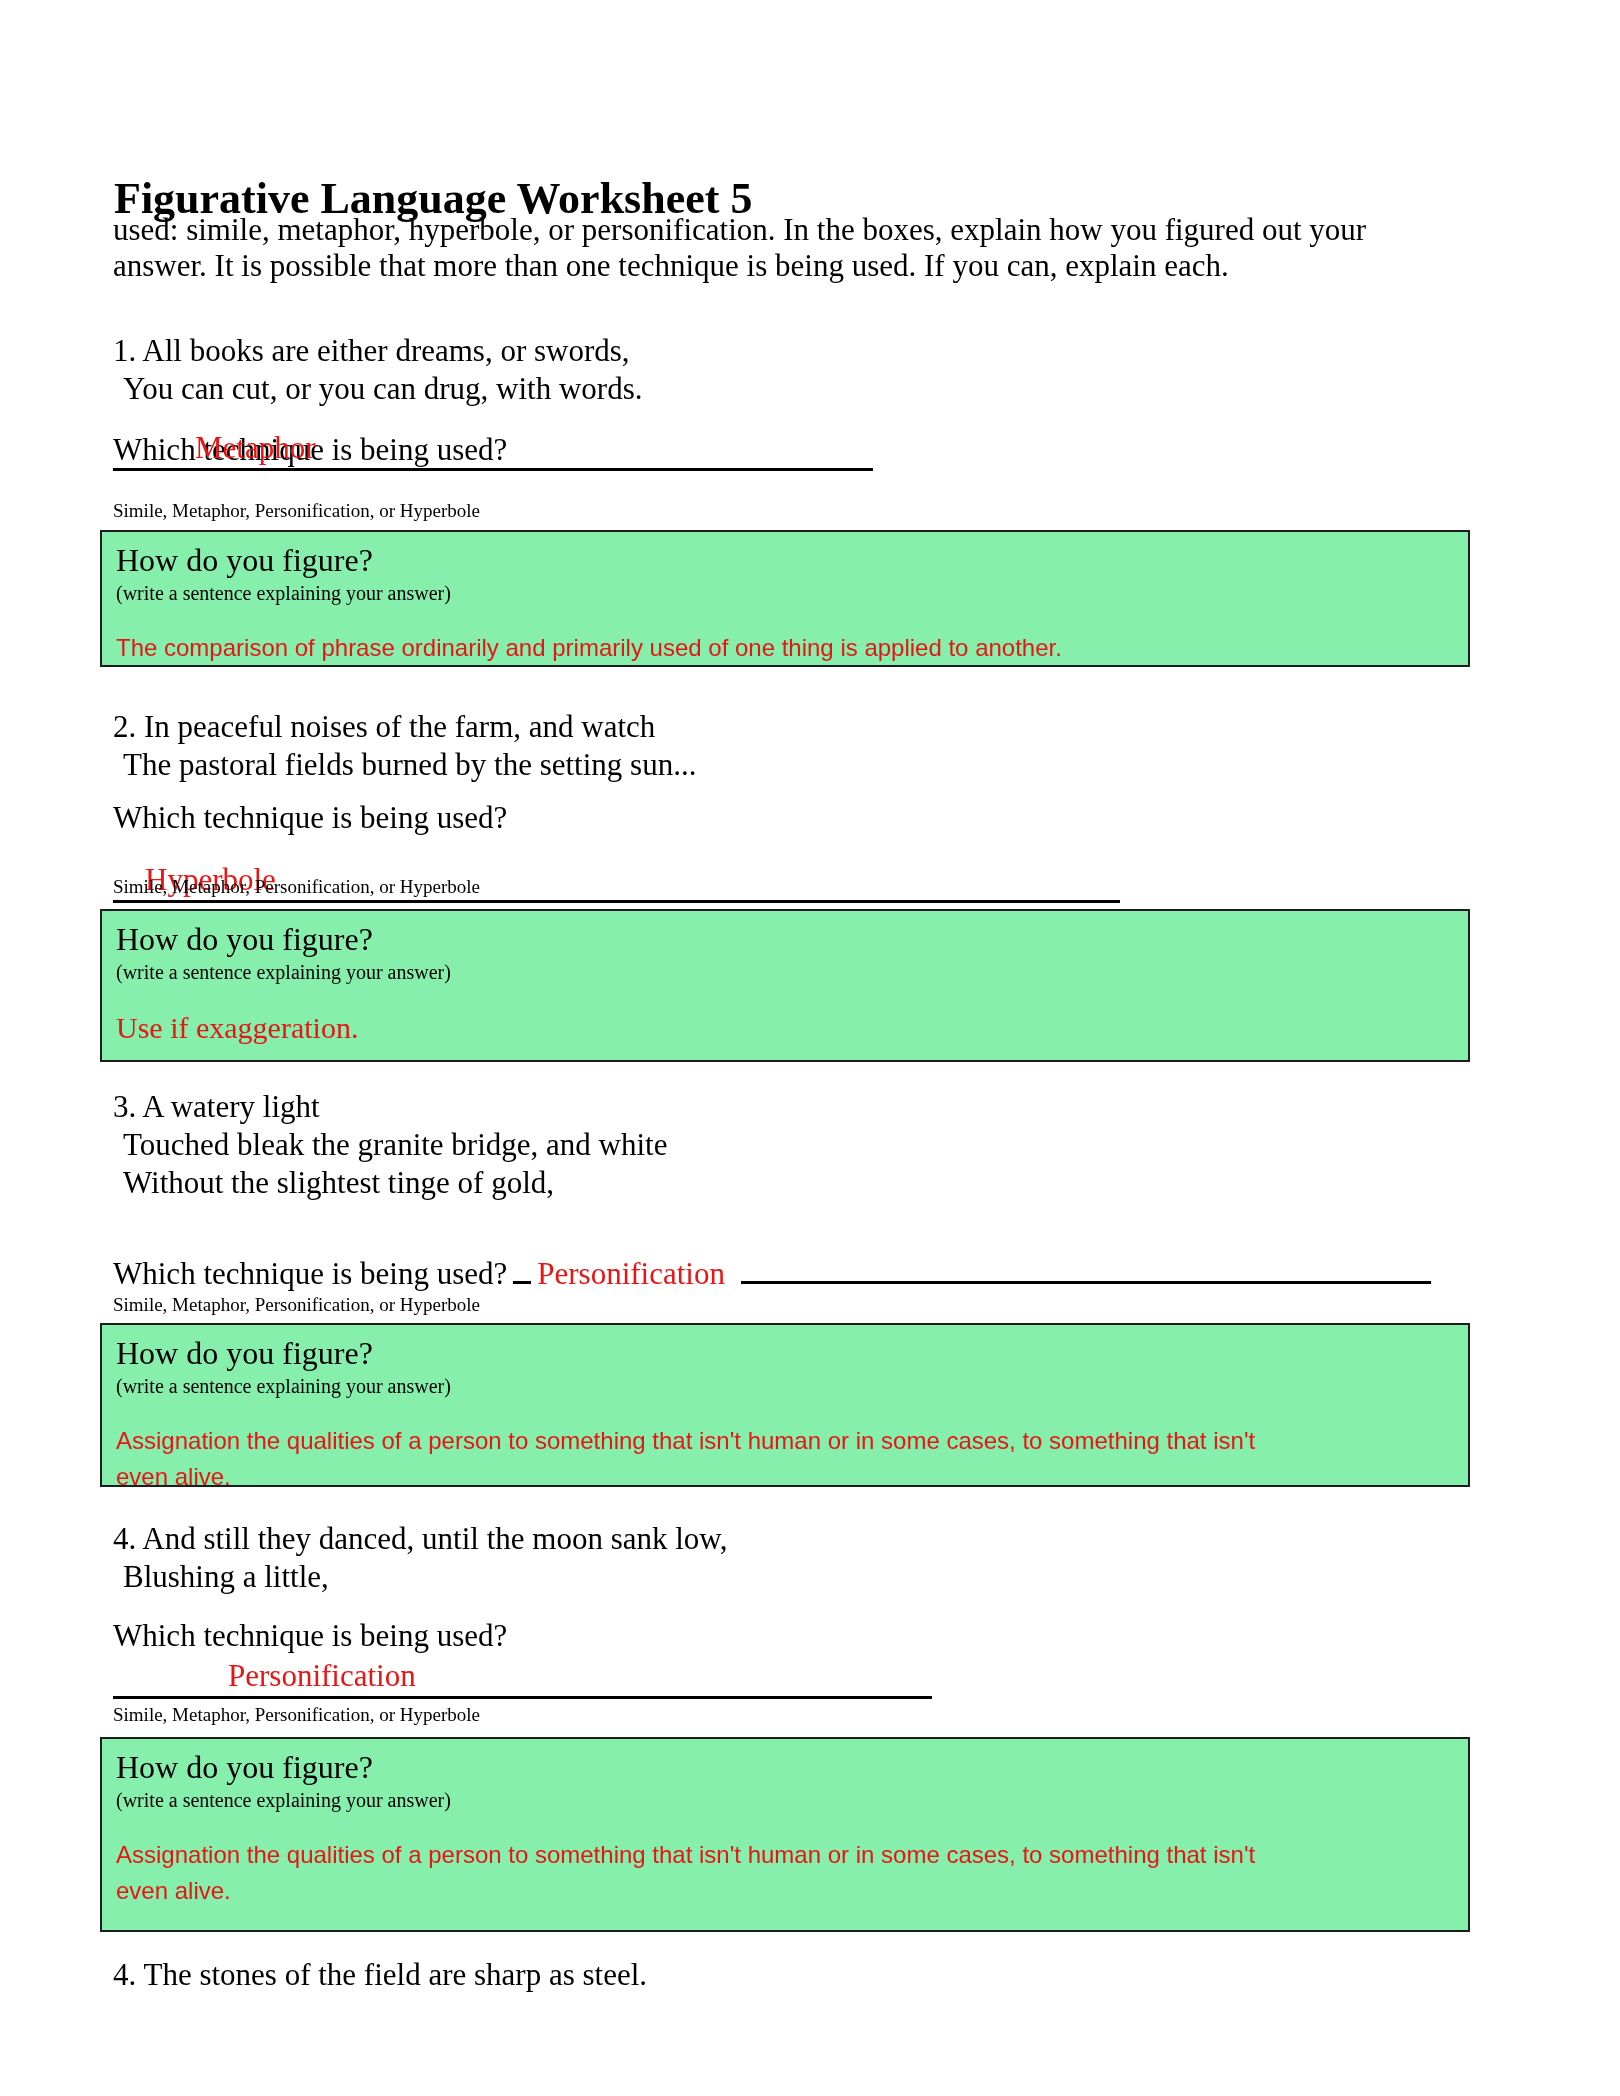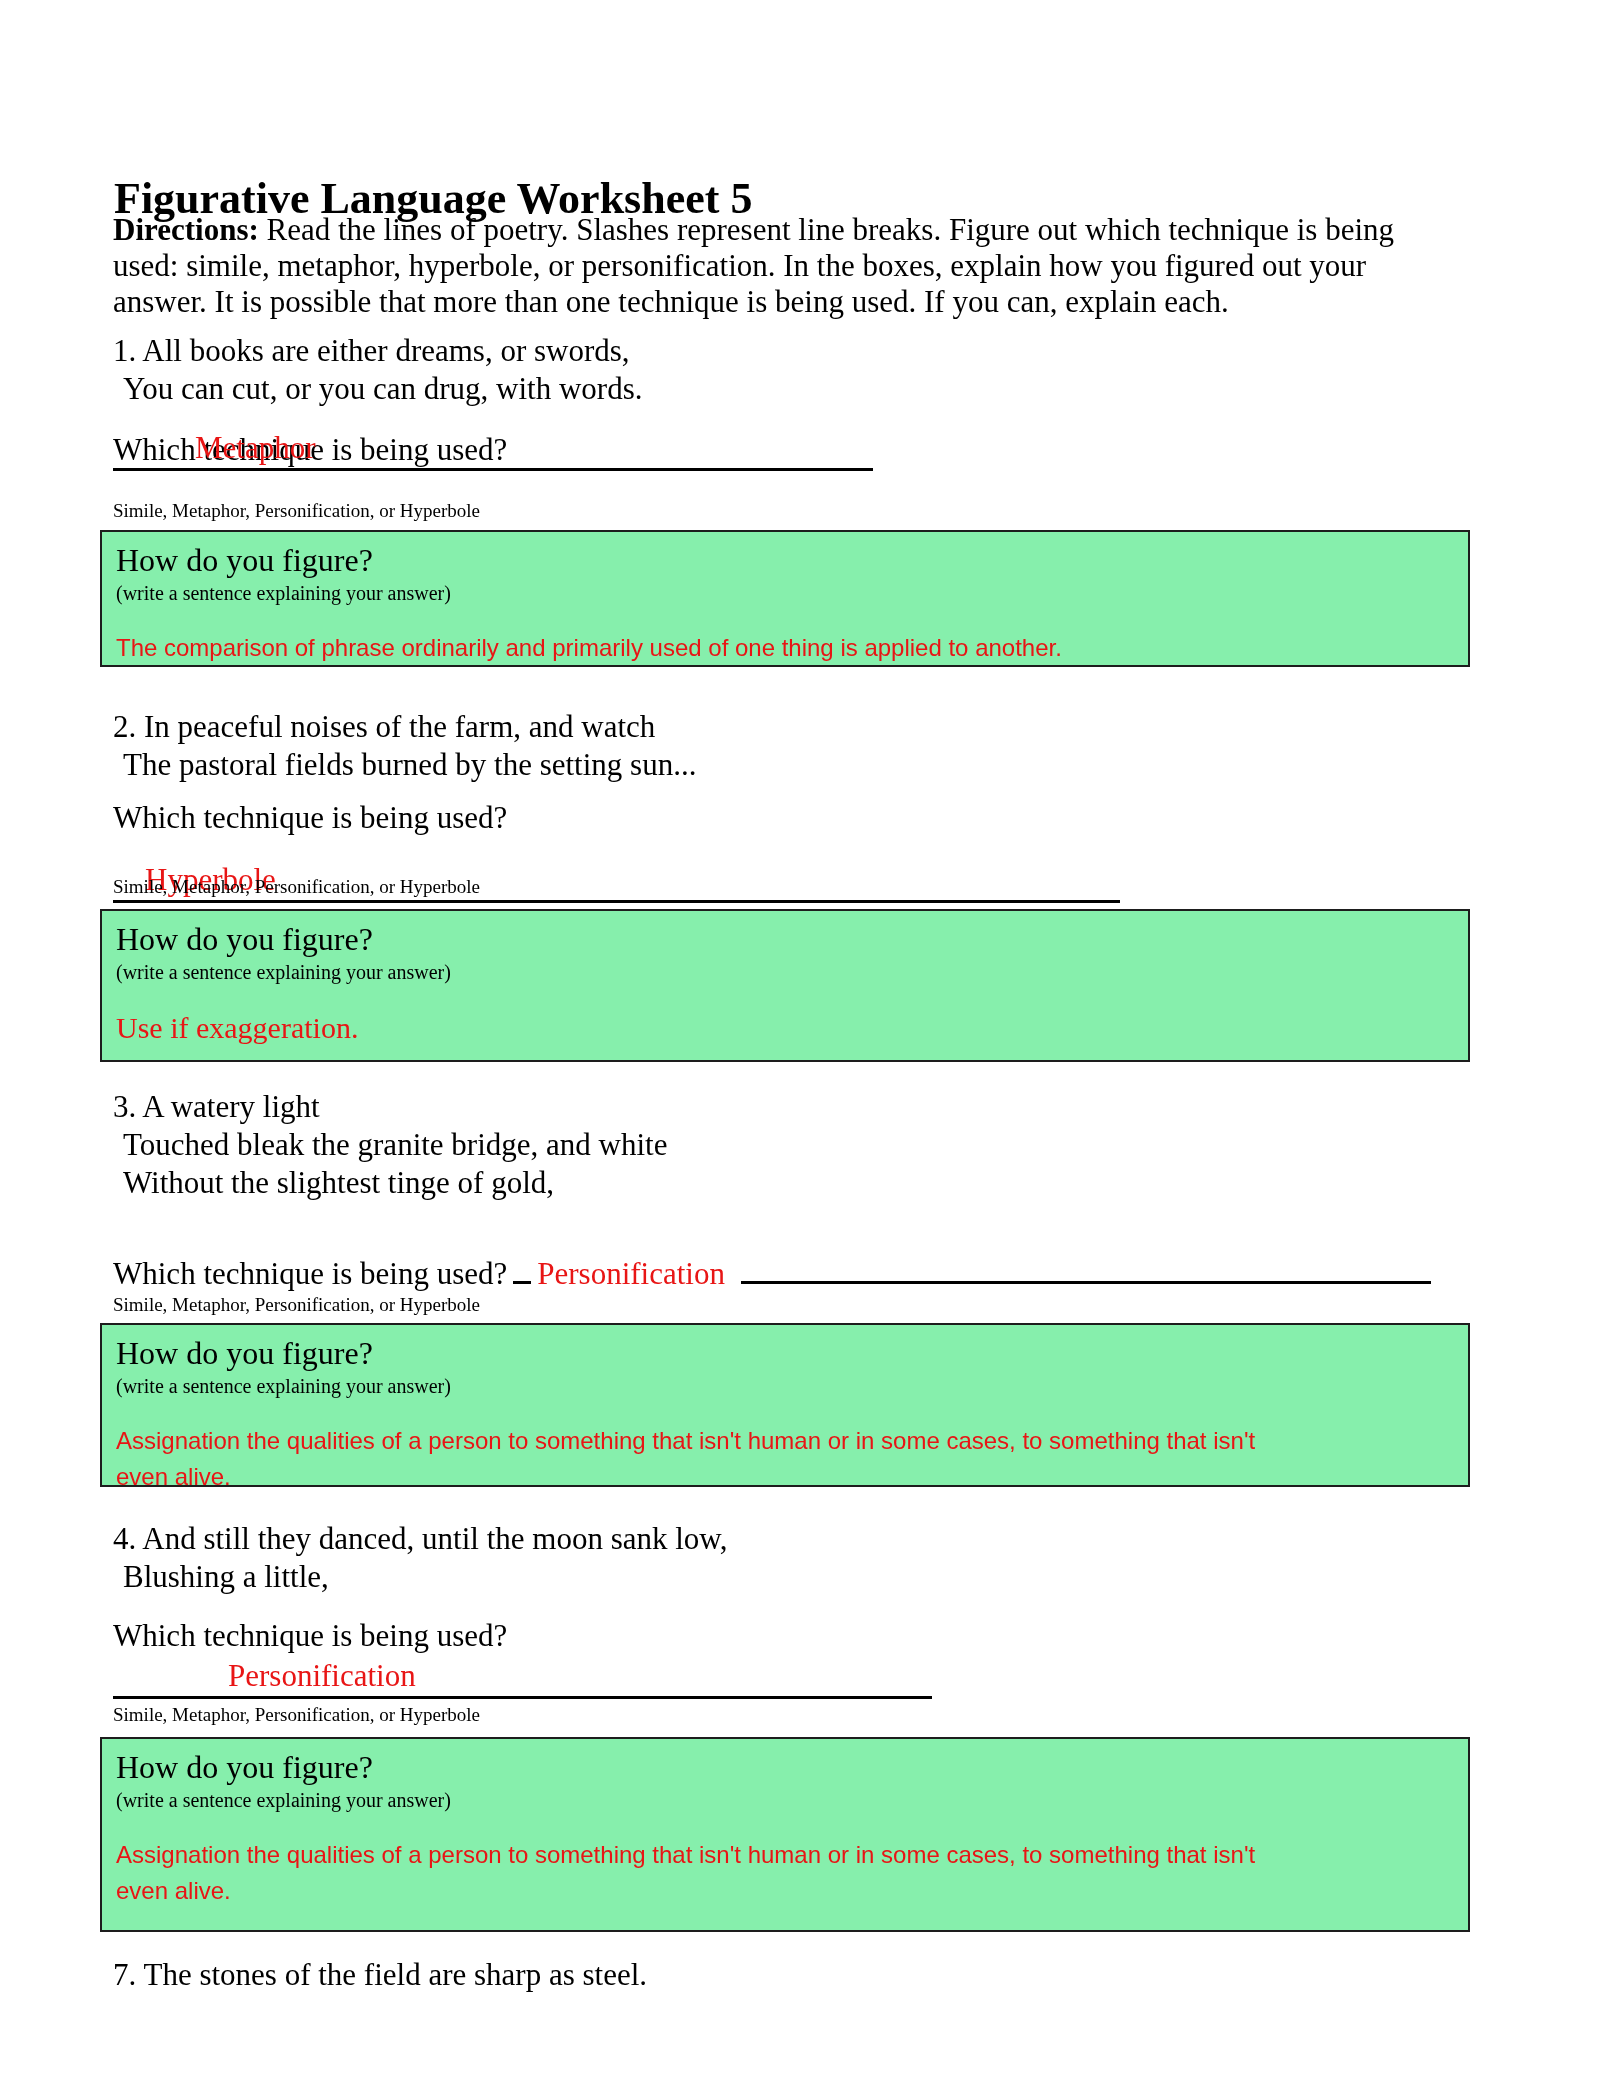--- a/index.html
+++ b/index.html
@@ -57,24 +57,20 @@
   .fill-line{
     display:inline-block;height:5px;border-bottom:3px solid #000;
   }
 </style>
 </head>
 <body style="--answer-red: #e81515;">
 
 <h1 class="abs title">Figurative Language Worksheet 5</h1>
 
 <div class="abs directions">
-  <span class="dir-line">
-    <b>Directions:</b>
-    <span>Read the lines of poetry. Slashes represent line breaks. Figure out which technique is being</span>
-  </span>
   <span class="dir-line">used: simile, metaphor, hyperbole, or personification. In the boxes, explain how you figured out your</span>
   <span class="dir-line">answer. It is possible that more than one technique is being used. If you can, explain each.</span>
 </div>
 
 <div class="abs poem" style="top:332px;">
   <span class="poem-line">1. All books are either dreams, or swords,</span>
   <span class="poem-line">You can cut, or you can drug, with words.</span>
 </div>
 
 <div class="abs question-label" style="top:432px;">Which technique is being used?</div>
@@ -147,14 +143,14 @@
 <div class="abs figure-box" style="top:1737px;height:195px;">
   <div class="figure-heading">How do you figure?</div>
   <div class="figure-subheading">(write a sentence explaining your answer)</div>
   <div class="figure-answer sans-red">
     <span class="fa-line">Assignation the qualities of a person to something that isn't human or in some cases, to something that isn't</span>
     <span class="fa-line">even alive.</span>
   </div>
 </div>
 
 <div class="abs poem" style="top:1956px;">
-  <span class="poem-line">7. The stones of the field are sharp as steel.</span>
+  <span class="poem-line">4. The stones of the field are sharp as steel.</span>
 </div>
 
 </body></html>

